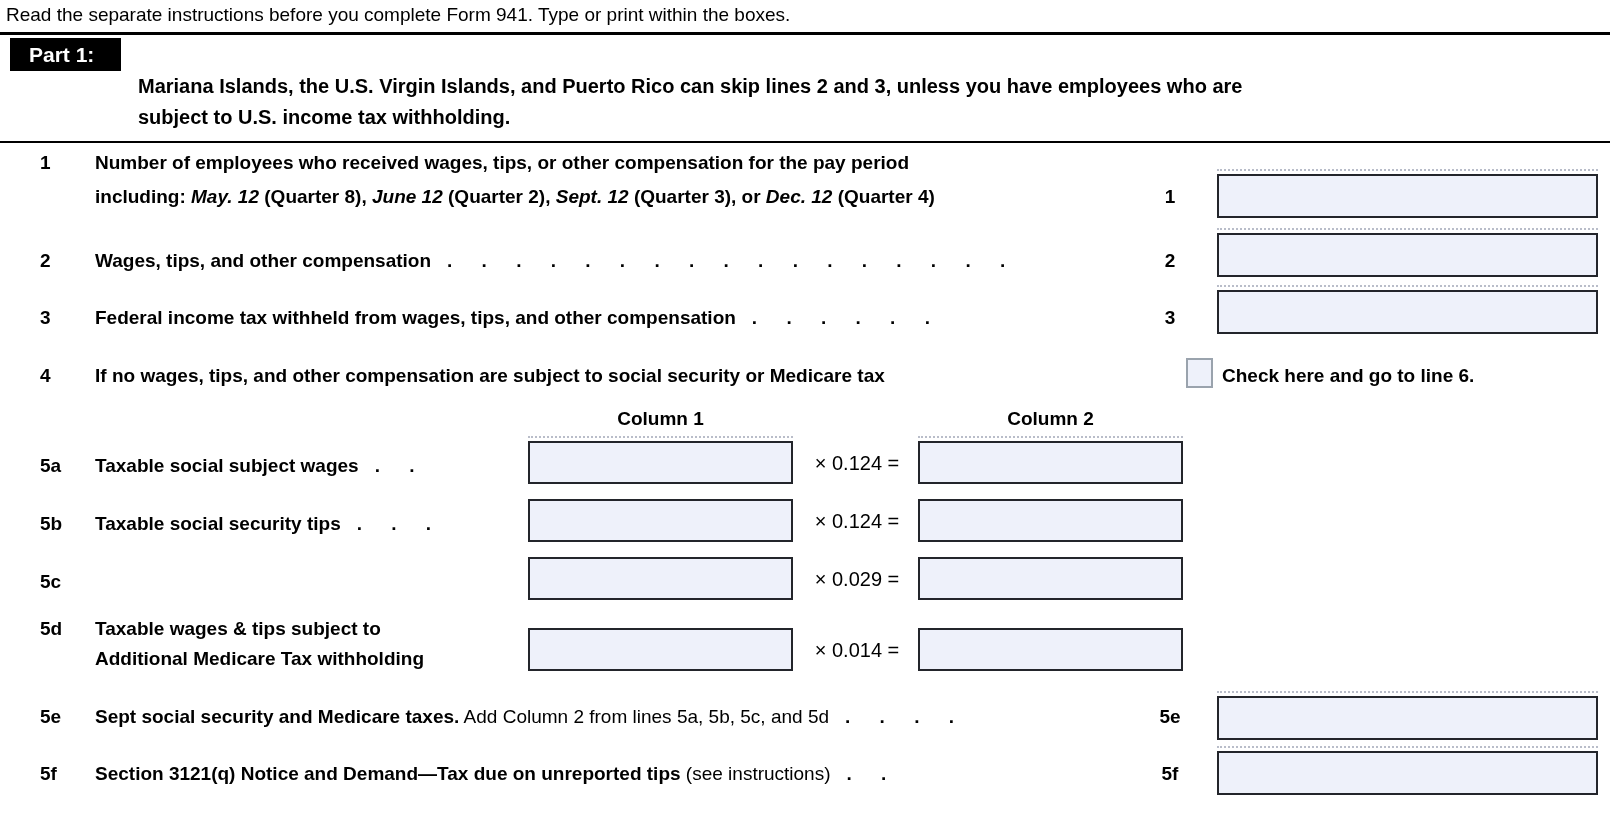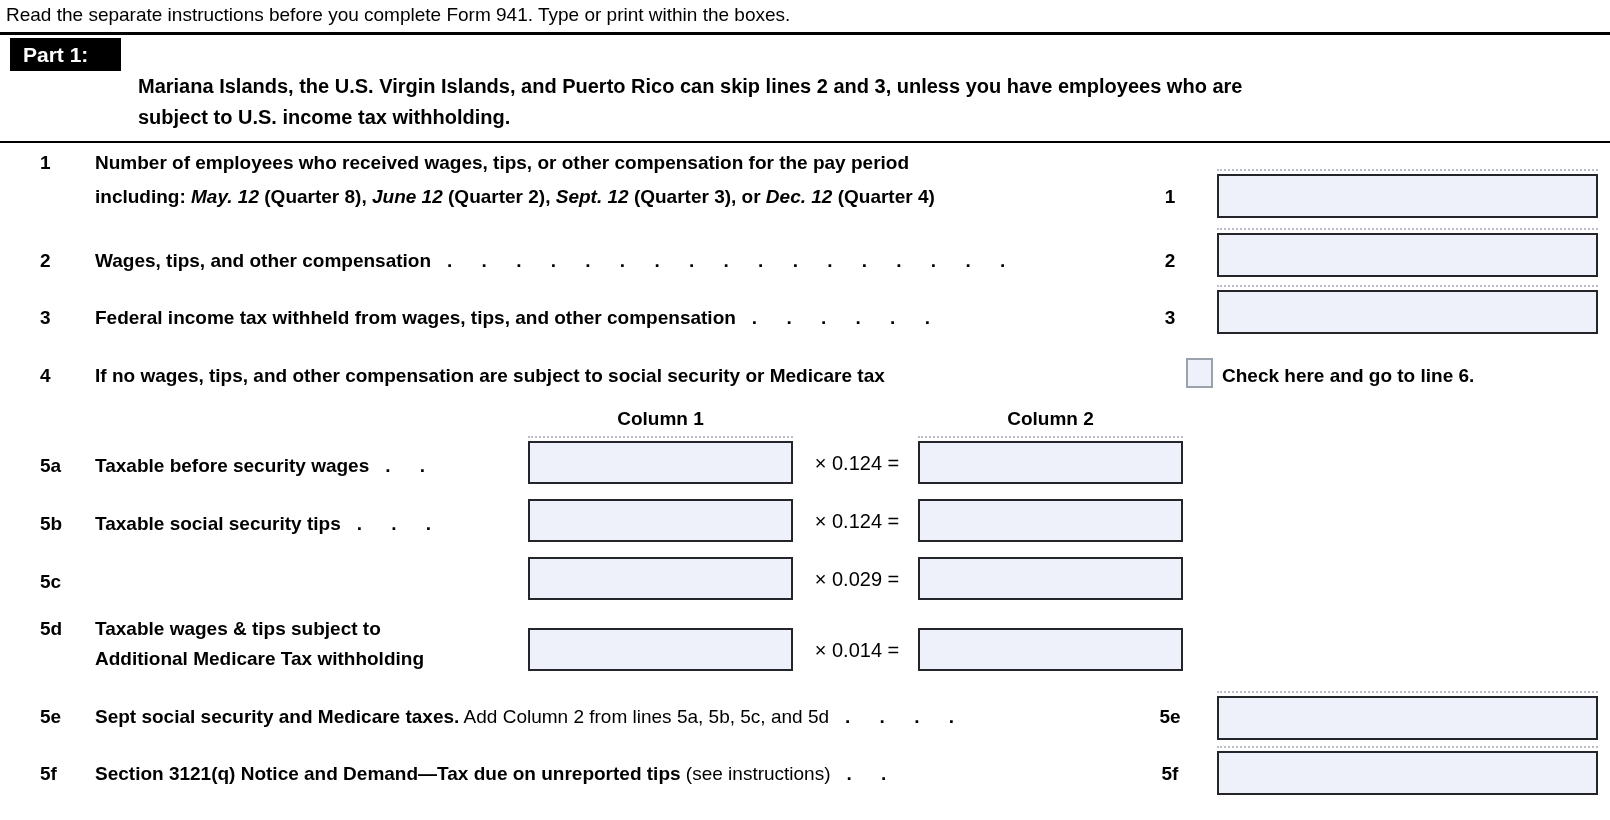--- a/index.html
+++ b/index.html
@@ -4,21 +4,21 @@
 <style>
   html,body{margin:0;padding:0;background:#fff;}
   #form{position:relative;width:1610px;height:820px;background:#fff;
         font-family:"Liberation Sans","DejaVu Sans",sans-serif;color:#000;overflow:hidden;}
   .t{position:absolute;font-size:19px;font-weight:bold;white-space:nowrap;}
   .reg{font-weight:normal;}
   .it{font-style:italic;}
   .rule{position:absolute;background:#000;}
   .dash{position:absolute;border-top:2px dotted #b9bdc9;height:0;}
   .partbox{position:absolute;left:10px;top:38px;width:111px;height:33px;background:#000;
-           color:#fff;font-weight:bold;font-size:21px;line-height:33px;padding-left:13px;box-sizing:border-box;}
+           color:#fff;font-weight:bold;font-size:21px;line-height:33px;padding-left:19px;box-sizing:border-box;}
   .parttext{position:absolute;left:138px;font-size:20px;font-weight:bold;line-height:31px;white-space:nowrap;}
   .mbox{position:absolute;background:#eef1fa;border:2px solid #23252b;box-sizing:border-box;}
   .cbox{position:absolute;width:27px;height:30px;background:#eef1fa;border:2px solid #9aa3ad;box-sizing:border-box;}
   .leader{font-weight:bold;word-spacing:24px;padding-left:16px;}
   .numcol{position:absolute;width:60px;text-align:center;font-size:19px;font-weight:bold;}
   .colhead{position:absolute;width:265px;text-align:center;font-size:19px;font-weight:bold;top:408px;}
   .factor{position:absolute;width:118px;text-align:center;font-size:20px;font-weight:normal;}
 </style>
 </head>
 <body>
@@ -58,21 +58,21 @@
   <div class="t" style="left:95px;top:365px;">If no wages, tips, and other compensation are subject to social security or Medicare tax</div>
   <div class="cbox" style="left:1186px;top:358px;"></div>
   <div class="t" style="left:1222px;top:365px;">Check here and go to line 6.</div>
 
   <div class="colhead" style="left:528px;">Column 1</div>
   <div class="colhead" style="left:918px;">Column 2</div>
   <div class="dash" style="left:528px;top:436px;width:265px;"></div>
   <div class="dash" style="left:918px;top:436px;width:265px;"></div>
 
   <div class="t" style="left:40px;top:455px;">5a</div>
-  <div class="t" style="left:95px;top:455px;"><span>Taxable before security wages</span><span class="leader">. .</span></div>
+  <div class="t" style="left:95px;top:455px;"><span>Taxable social subject wages</span><span class="leader">. .</span></div>
   <div class="mbox col" style="left:528px;top:441px;width:265px;height:43px;"></div>
   <div class="factor" style="left:798px;top:452px;">× 0.124 =</div>
   <div class="mbox col" style="left:918px;top:441px;width:265px;height:43px;"></div>
 
   <div class="t" style="left:40px;top:513px;">5b</div>
   <div class="t" style="left:95px;top:513px;"><span>Taxable social security tips</span><span class="leader">. . .</span></div>
   <div class="mbox col" style="left:528px;top:499px;width:265px;height:43px;"></div>
   <div class="factor" style="left:798px;top:510px;">× 0.124 =</div>
   <div class="mbox col" style="left:918px;top:499px;width:265px;height:43px;"></div>
 

